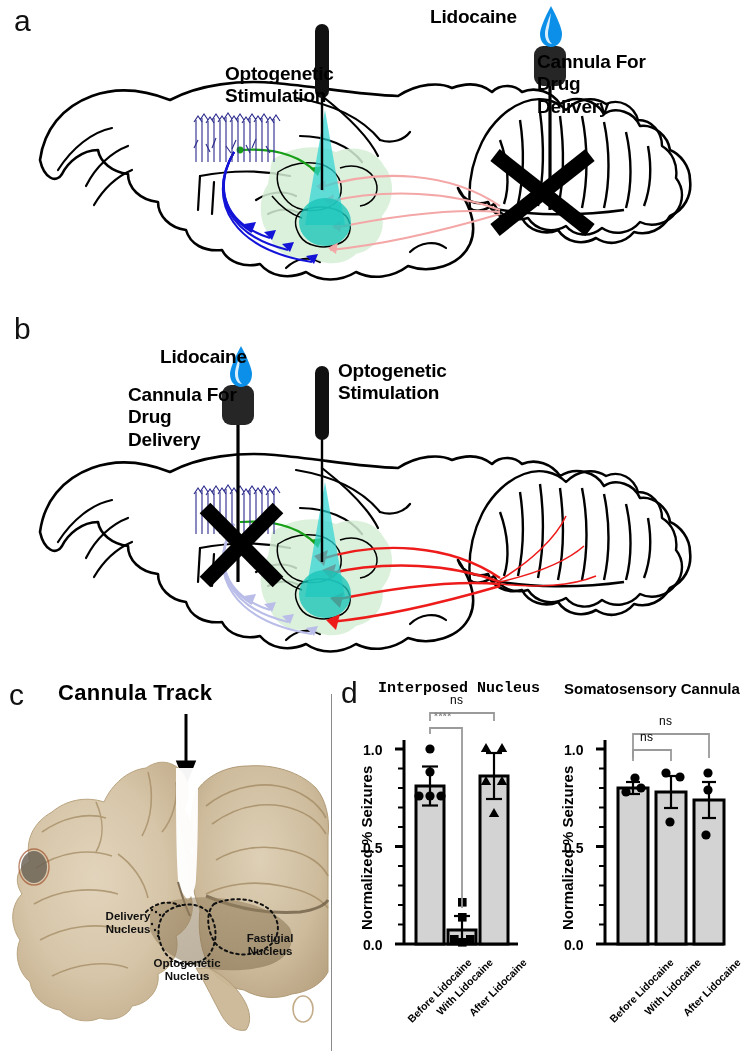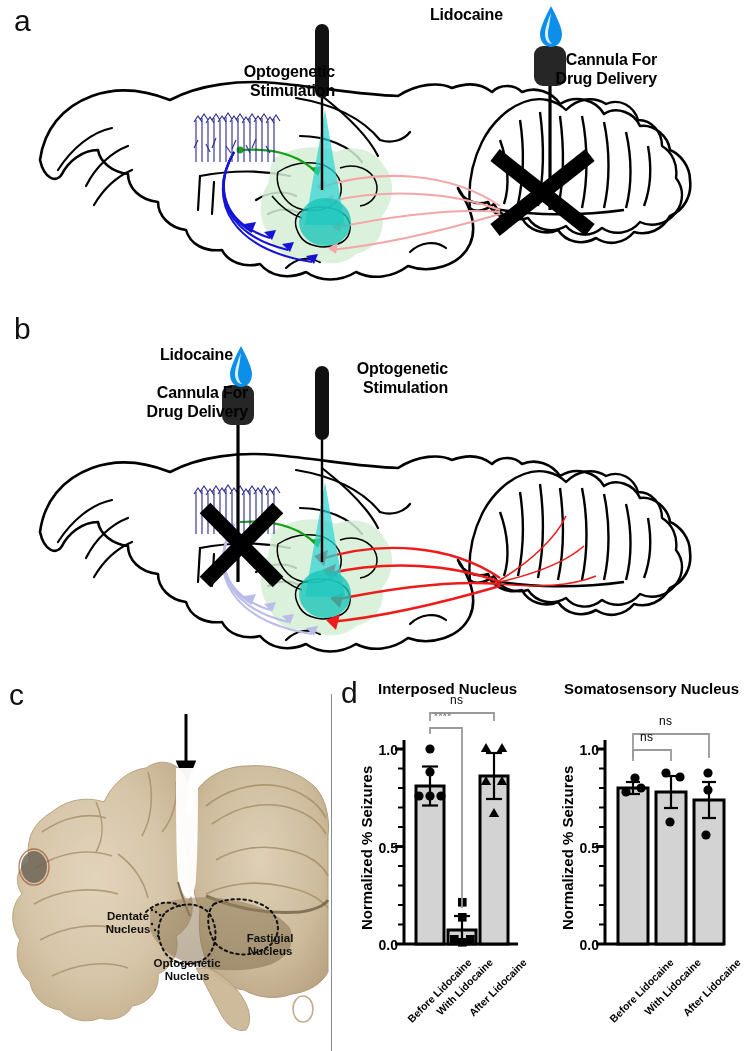--- a/index.html
+++ b/index.html
@@ -6,41 +6,41 @@
   body{width:750px;height:1051px;position:relative;overflow:hidden;
        font-family:"Liberation Sans",sans-serif;color:#000;}
 
   .panel-letter{position:absolute;font-size:30px;font-weight:400;
        font-family:"Liberation Sans",sans-serif;line-height:1;color:#111;}
 
   
   #panel-a{position:absolute;left:0;top:0;width:750px;height:310px;}
   #panel-b{position:absolute;left:0;top:310px;width:750px;height:362px;}
 
-  .cap{position:absolute;font-size:16px;font-weight:bold;line-height:1.18;
-       letter-spacing:-0.2px;text-align:right;}
+  .cap{position:absolute;font-size:19px;font-weight:bold;line-height:1.18;
+       letter-spacing:-0.2px;}
 
   svg{display:block;}
 
   
   #panel-c{position:absolute;left:0;top:672px;width:336px;height:379px;}
   #cannula-title{position:absolute;left:58px;top:8px;font-size:22px;font-weight:bold;
        letter-spacing:0.3px;}
   .hist-label{position:absolute;font-size:11.5px;font-weight:bold;text-align:center;
        line-height:1.15;color:#101010;}
   #panel-c-divider{position:absolute;left:331px;top:22px;width:1px;height:357px;
        background:#8b8b8b;}
 
   
   #panel-d{position:absolute;left:336px;top:672px;width:414px;height:379px;}
   .chart-title{position:absolute;top:8px;font-size:15px;font-weight:bold;
        white-space:nowrap;}
   .ylab{position:absolute;font-size:15px;font-weight:bold;white-space:nowrap;
        transform-origin:0 0;transform:rotate(-90deg);}
-  .tick-text{position:absolute;font-size:14px;font-weight:bold;text-align:right;
+  .tick-text{position:absolute;font-size:14px;font-weight:bold;text-align:left;
        white-space:nowrap;}
   .xtick{position:absolute;font-size:10.5px;font-weight:bold;white-space:nowrap;
        transform-origin:100% 0;transform:rotate(-45deg);}
   .sig-text{position:absolute;font-size:12px;color:#000000;font-weight:normal;
        white-space:nowrap;letter-spacing:0.4px;}
   .sig-star{position:absolute;font-size:10px;color:#8a8a8a;font-weight:bold;
        white-space:nowrap;letter-spacing:0.5px;}
 </style>
 </head>
 <body>
@@ -393,20 +393,21 @@
     <g stroke="#000" stroke-width="15" stroke-linecap="butt">
       <line x1="205" y1="198" x2="278" y2="272"></line>
       <line x1="278" y1="198" x2="205" y2="272"></line>
     </g>
   </svg>
 </div>
 
 <div id="panel-c">
   <div class="panel-letter" style="left:9px;top:8px;">c</div>
 
+  <div id="cannula-title">Cannula Track</div>
 
   <svg width="336" height="379" viewBox="0 0 336 379">
     <defs>
       <radialGradient id="tissueGrad" cx="45%" cy="45%" r="70%">
         <stop offset="0%" stop-color="#e2d4bc"></stop>
         <stop offset="55%" stop-color="#d6c5a8"></stop>
         <stop offset="100%" stop-color="#bfa987"></stop>
       </radialGradient>
       <radialGradient id="tissueGradR" cx="50%" cy="40%" r="75%">
         <stop offset="0%" stop-color="#ded0b6"></stop>
@@ -490,40 +491,40 @@
       <circle cx="155" cy="258" r="1.2"></circle>
         <circle cx="158" cy="264" r="1.2"></circle>
     </g>
 
     <path d="M196,296 C206,312 214,330 222,344 C228,354 236,360 246,358
              C252,350 250,338 244,328 C236,314 222,302 208,296 Z" fill="#cbb896" stroke="#b19a76" stroke-width="1" opacity="0.95"></path>
     <ellipse cx="303" cy="337" rx="10" ry="13" fill="none" stroke="#c3ad8b" stroke-width="1.6"></ellipse>
   </svg>
 
   <div class="hist-label" style="left:95px;top:238px;width:66px;">
-    <span>Dentate</span><br>
+    <span>Delivery</span><br>
     <span>Nucleus</span>
   </div>
   <div class="hist-label" style="left:147px;top:285px;width:80px;">
     <span>Optogenetic</span><br>
     <span>Nucleus</span>
   </div>
   <div class="hist-label" style="left:237px;top:260px;width:66px;">
     <span>Fastigial</span><br>
     <span>Nucleus</span>
   </div>
 
   <div id="panel-c-divider"></div>
 </div>
 
 <div id="panel-d">
   <div class="panel-letter" style="left:5px;top:6px;">d</div>
 
-  <div class="chart-title" style="left:42px;">Interposed Nucleus</div>
-  <div class="chart-title" style="left:228px;">Somatosensory Nucleus</div>
+  <div class="chart-title" style="left:42px;font-family:Liberation Mono, monospace;">Interposed Nucleus</div>
+  <div class="chart-title" style="left:228px;">Somatosensory Cannula</div>
 
   <div style="position:absolute;left:0;top:0;width:210px;height:379px;">
     <div class="ylab" style="left:22px;top:258px;">Normalized % Seizures</div>
 
     <div class="tick-text" style="left:27px;top:70px;width:35px;">1.0</div>
     <div class="tick-text" style="left:27px;top:168px;width:35px;">0.5</div>
     <div class="tick-text" style="left:27px;top:265px;width:35px;">0.0</div>
 
     <svg width="210" height="379" viewBox="0 0 210 379">
 

